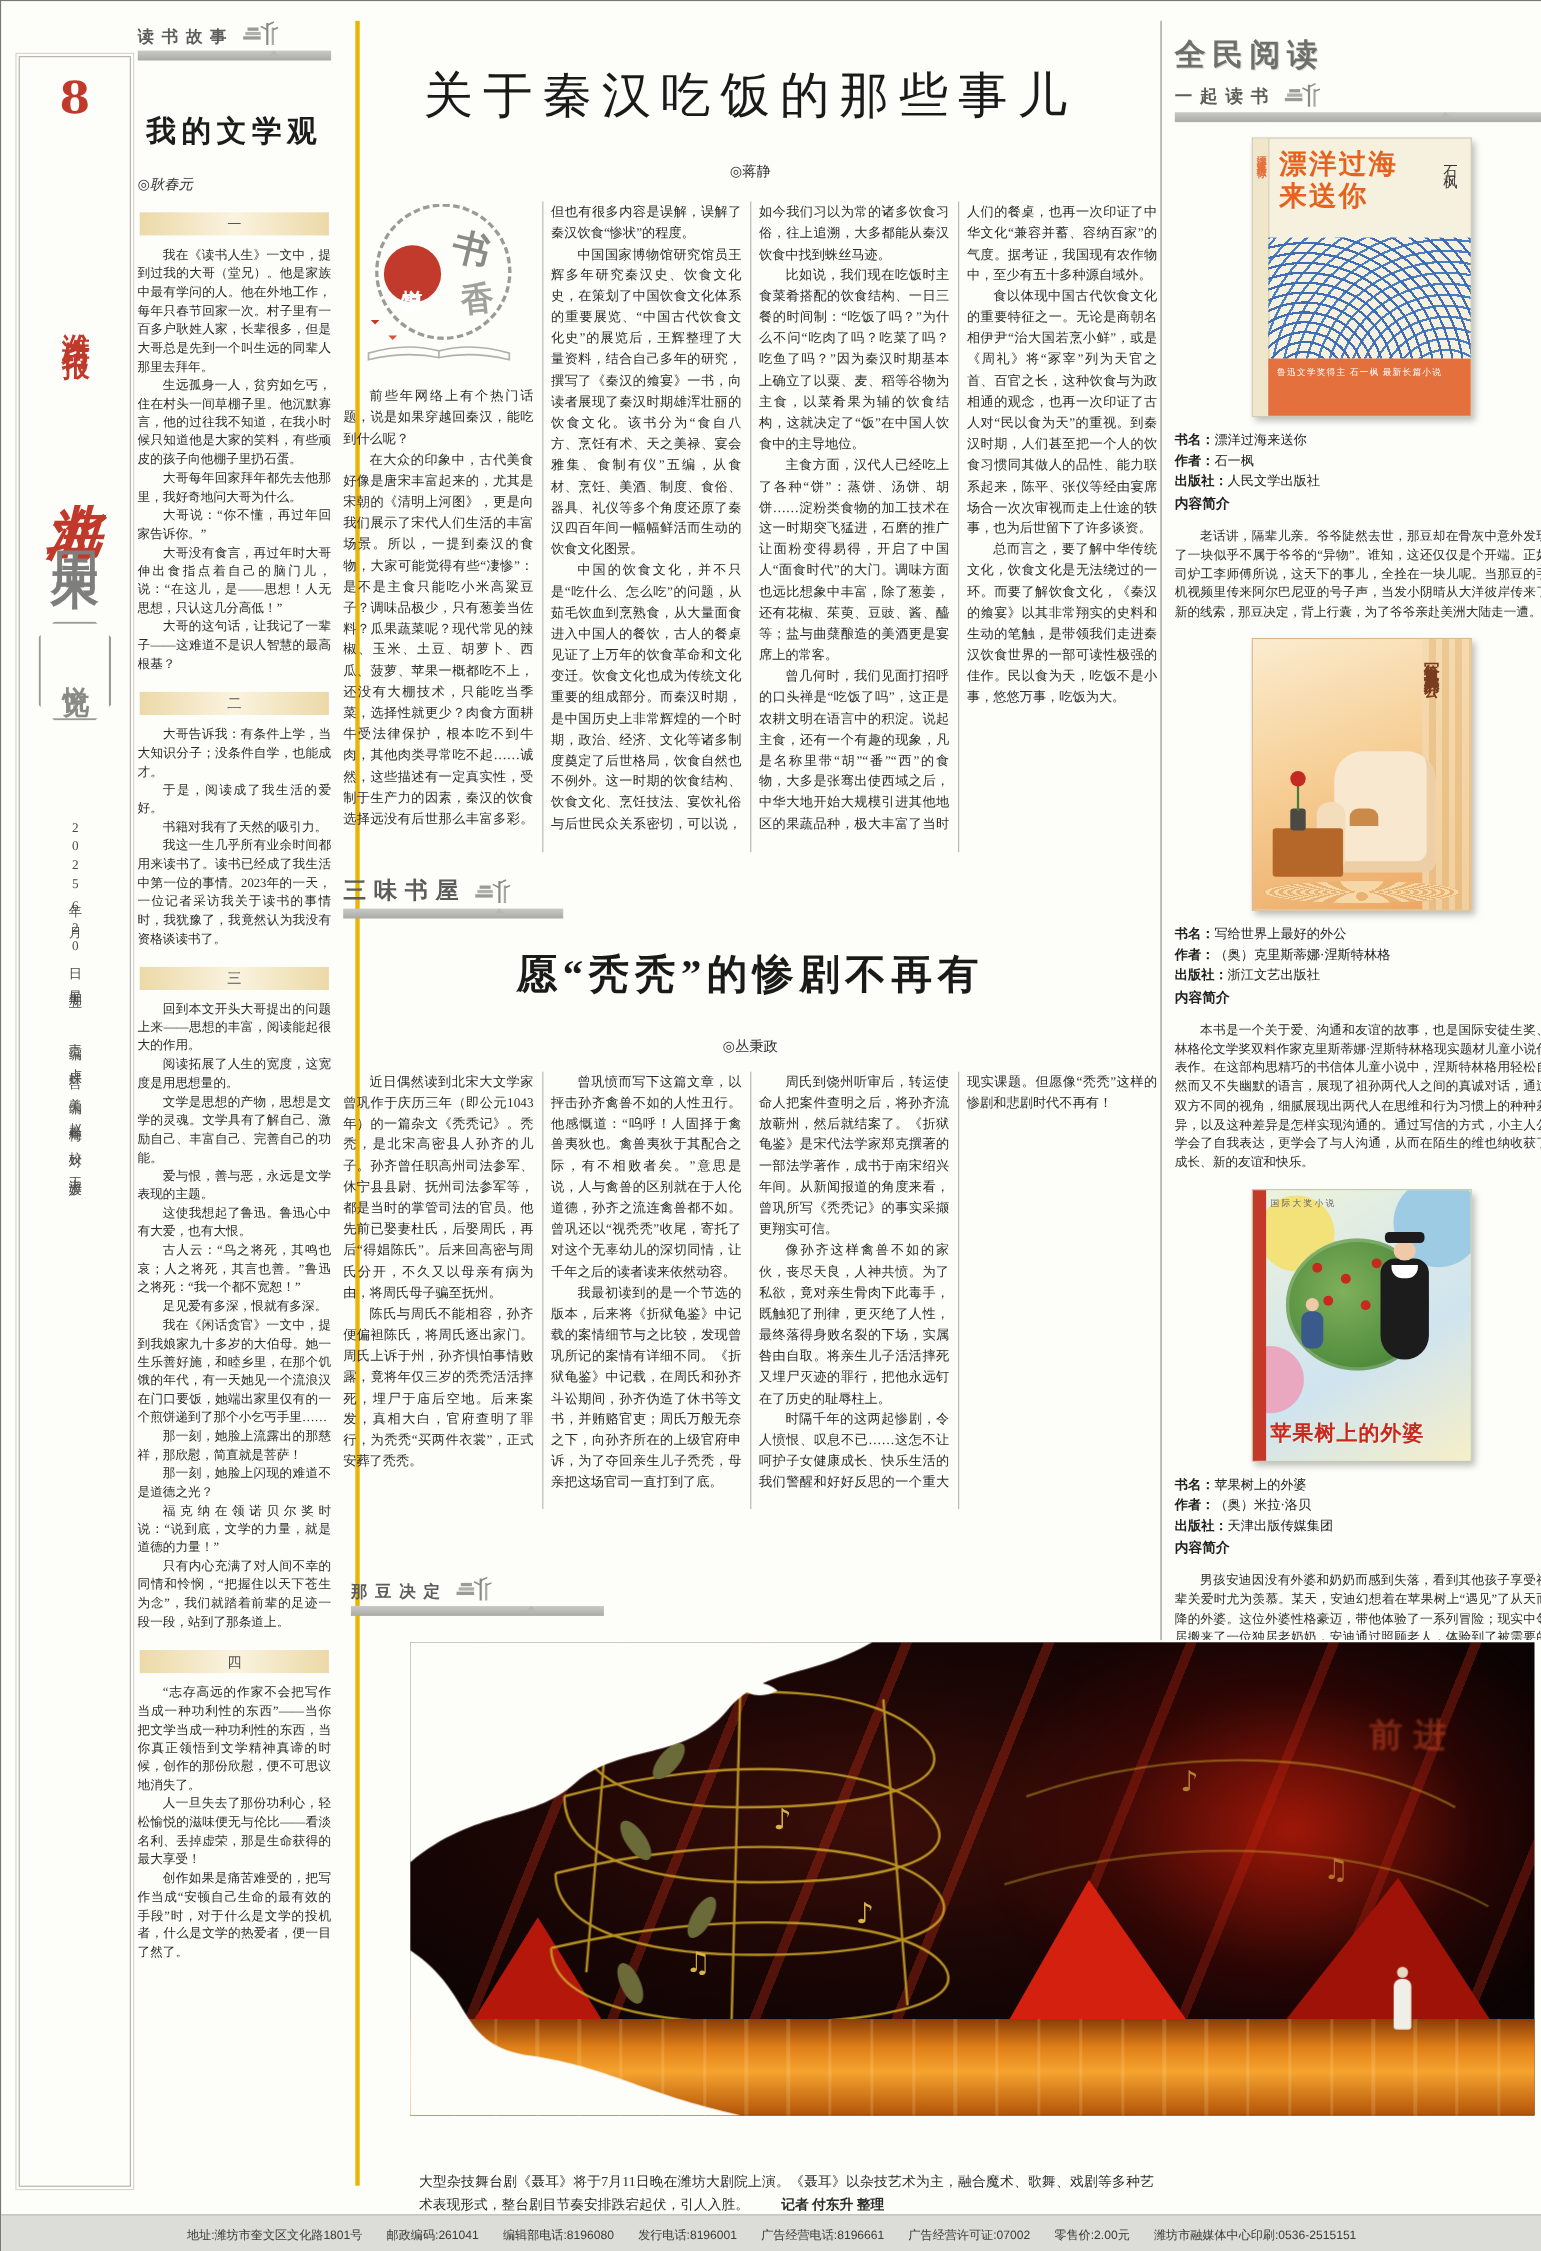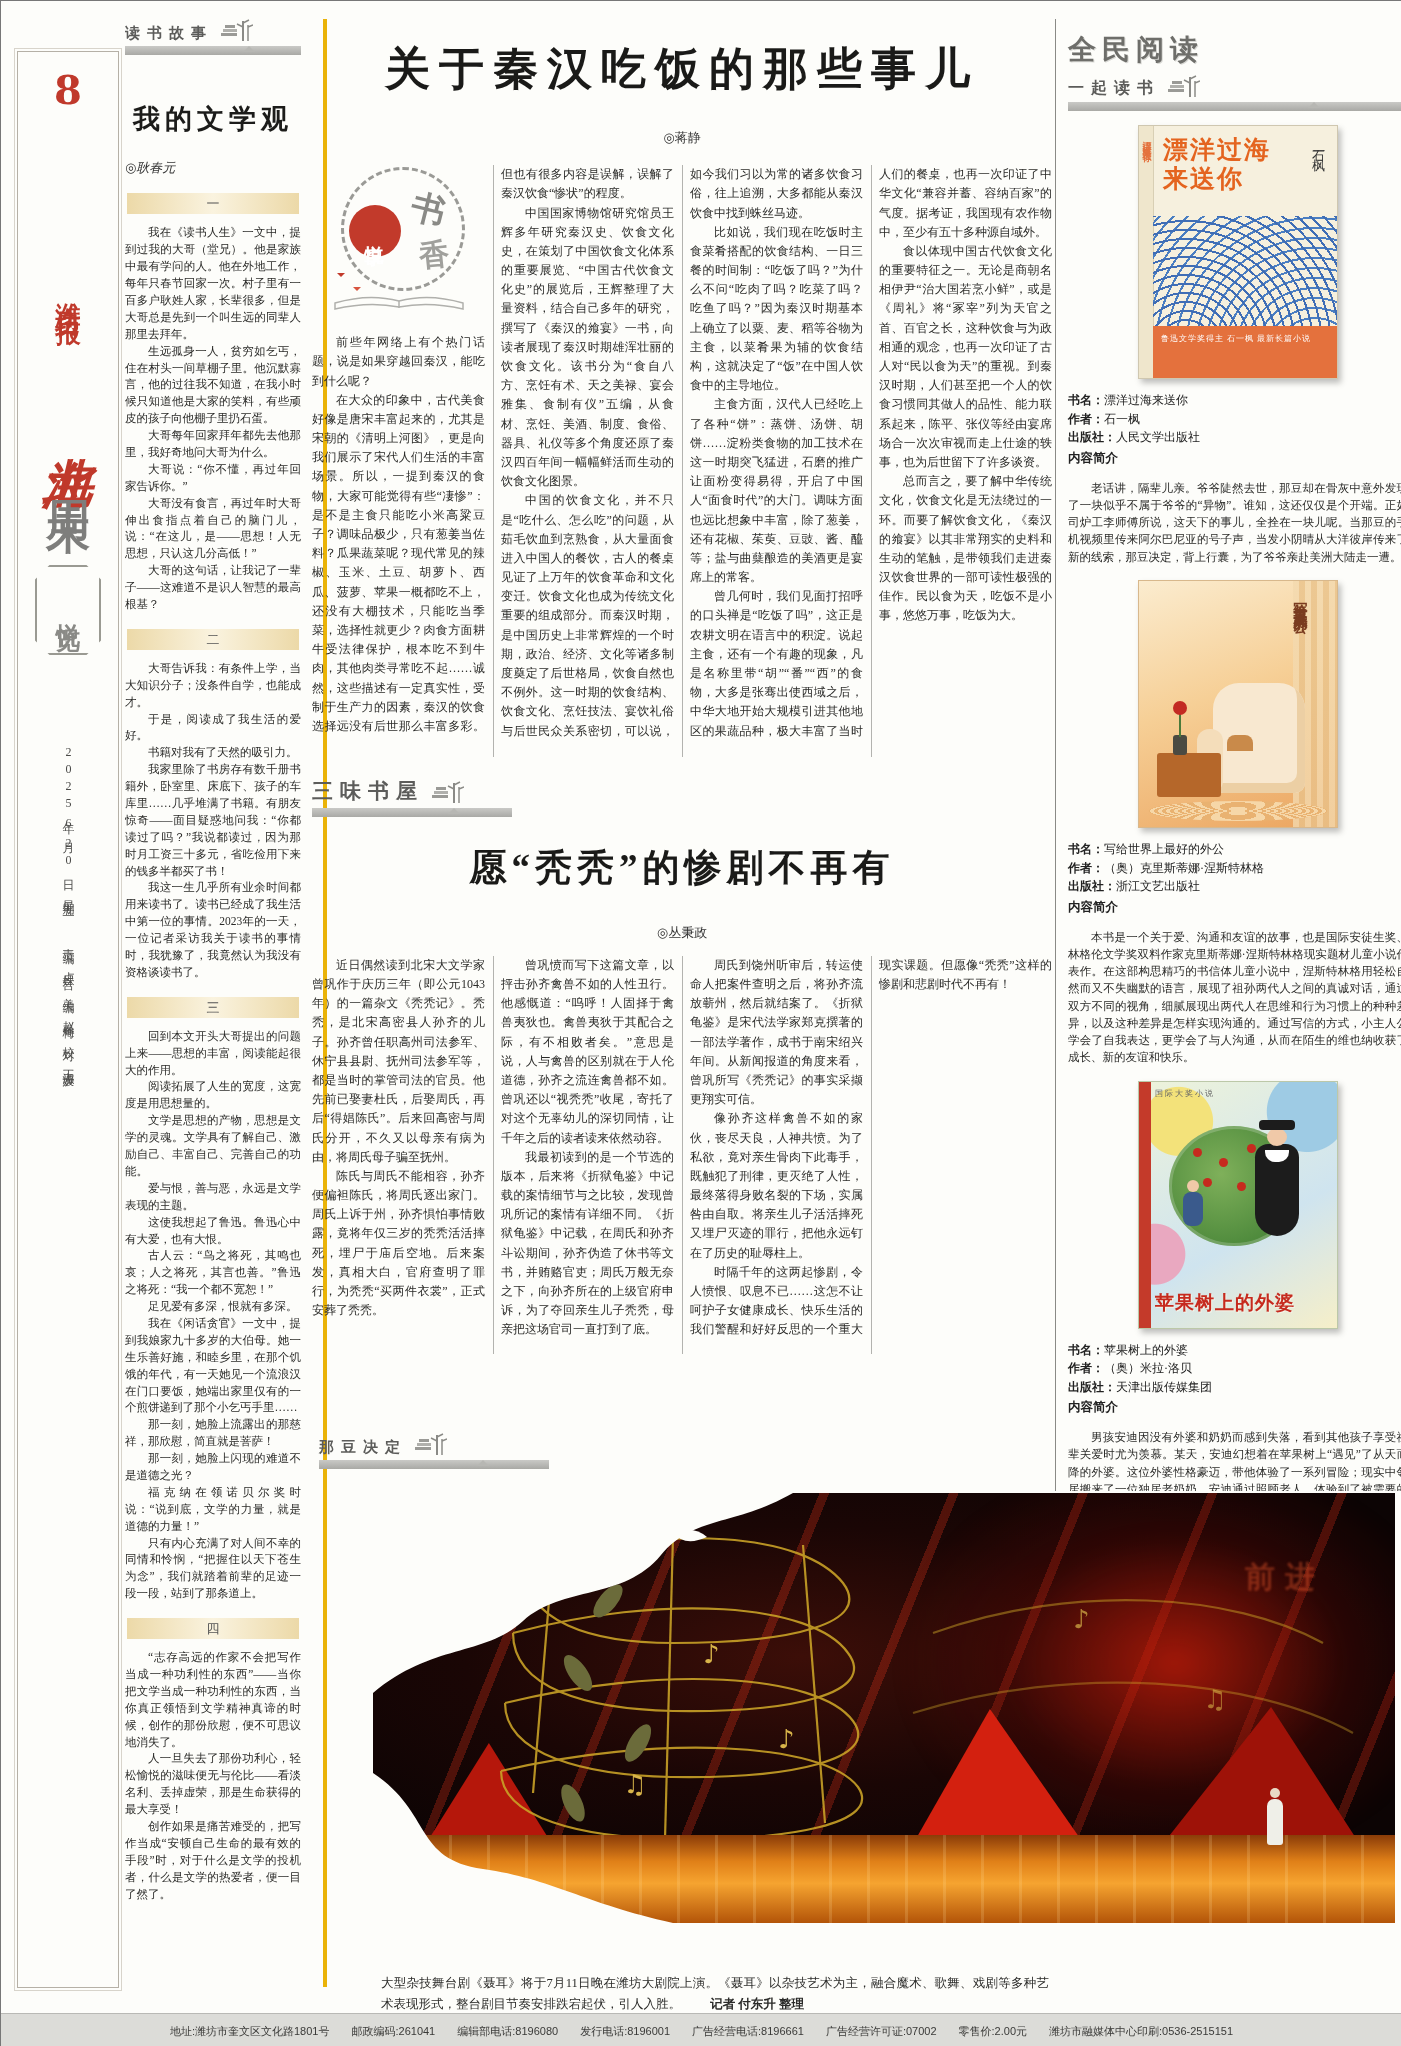--- a/index.html
+++ b/index.html
@@ -32,22 +32,22 @@
   
   .left-col{position:absolute;left:124px;top:18px;width:176px;height:1968px;
             border-right:4px solid #eab308;padding-right:22px;overflow:hidden;}
   .ls-title{margin-top:46px;text-align:center;font-size:27px;font-weight:bold;letter-spacing:5px;color:#1c1c1a;}
   .ls-byline{margin-top:22px;text-align:left;font-size:13px;color:#333;font-style:italic;}
   .part-bar{margin:16px 2px 10px 2px;height:21px;line-height:21px;text-align:center;font-size:13px;color:#555;
             background:linear-gradient(90deg,#ecd9a8,#faf3df 50%,#ecd9a8);}
   .left-col .para{font-size:11.5px;line-height:1.47;text-align:justify;text-indent:2em;margin:0;color:#2b2b29;}
   
   .main-col{position:absolute;left:305px;top:18px;width:740px;padding:0 6px;}
-  .q-title{margin-top:20px;text-align:center;font-family:"Liberation Sans",sans-serif;
-           font-size:45px;font-weight:bold;letter-spacing:9px;color:#1a1a18;}
+  .q-title{margin-top:38px;text-align:center;font-family:"Liberation Sans",sans-serif;
+           font-size:45px;font-weight:normal;letter-spacing:9px;color:#1a1a18;}
   .q-byline{margin-top:22px;text-align:center;font-size:13px;color:#333;}
   .cols4{margin-top:18px;column-count:4;column-gap:16px;column-rule:1px solid #b3b3af;column-fill:auto;
          overflow:hidden;text-align:justify;font-size:12px;line-height:1.6;color:#2b2b29;}
   .cols4 .para{text-indent:2em;margin:0;}
   .art1{height:592px;}
   .art2{height:398px;margin-top:14px;}
   .t-title{margin-top:26px;text-align:center;font-size:37px;font-weight:bold;letter-spacing:5px;color:#1a1a18;}
   .t-byline{margin-top:16px;text-align:center;font-size:13px;color:#333;}
   
   .stamp{position:relative;width:160px;height:158px;margin:0 auto 10px auto;}
@@ -198,21 +198,20 @@
         <p class="para">大哥说：“你不懂，再过年回家告诉你。”</p>
         <p class="para">大哥没有食言，再过年时大哥伸出食指点着自己的脑门儿，说：“在这儿，是——思想！人无思想，只认这几分高低！”</p>
         <p class="para">大哥的这句话，让我记了一辈子——这难道不是识人智慧的最高根基？</p>
       </div>
     <div class="part-bar">二</div>
     <div>
 
     <p class="para">大哥告诉我：有条件上学，当大知识分子；没条件自学，也能成才。</p>
         <p class="para">于是，阅读成了我生活的爱好。</p>
         <p class="para">书籍对我有了天然的吸引力。</p>
-        <p class="para">我家里除了书房存有数千册书籍外，卧室里、床底下、孩子的车库里……几乎堆满了书籍。有朋友惊奇——面目疑惑地问我：“你都读过了吗？”我说都读过，因为那时月工资三十多元，省吃俭用下来的钱多半都买了书！</p>
         <p class="para">我这一生几乎所有业余时间都用来读书了。读书已经成了我生活中第一位的事情。2023年的一天，一位记者采访我关于读书的事情时，我犹豫了，我竟然认为我没有资格谈读书了。</p>
       </div>
     <div class="part-bar">三</div>
     <div>
 
     <p class="para">回到本文开头大哥提出的问题上来——思想的丰富，阅读能起很大的作用。</p>
         <p class="para">阅读拓展了人生的宽度，这宽度是用思想量的。</p>
         <p class="para">文学是思想的产物，思想是文学的灵魂。文学具有了解自己、激励自己、丰富自己、完善自己的功能。</p>
         <p class="para">爱与恨，善与恶，永远是文学表现的主题。</p>
         <p class="para">这使我想起了鲁迅。鲁迅心中有大爱，也有大恨。</p>

